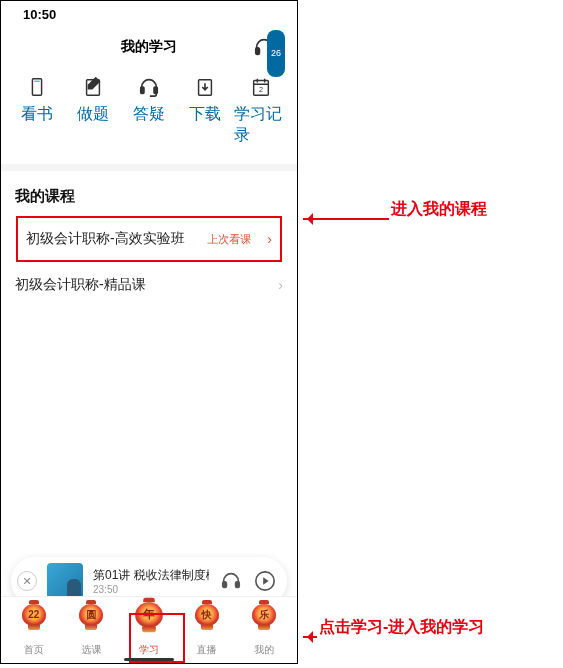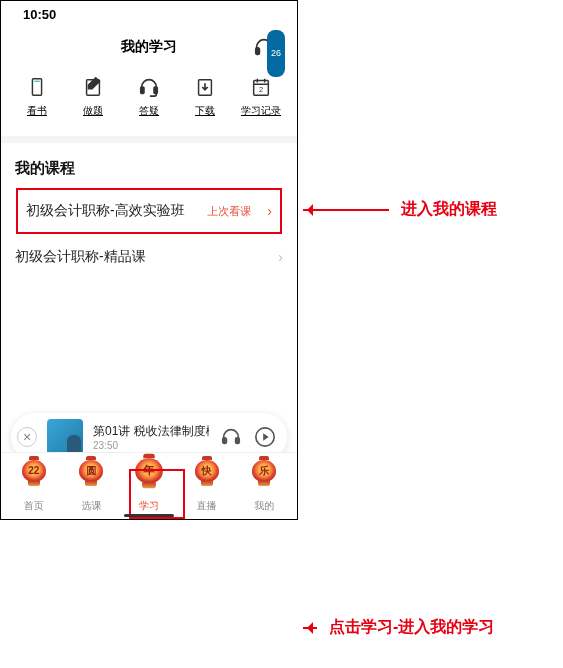--- a/index.html
+++ b/index.html
@@ -5,21 +5,21 @@
     * { margin: 0; padding: 0; box-sizing: border-box; }
     body {
       font-family: -apple-system, "PingFang SC", "Microsoft YaHei", sans-serif;
       background: #fff;
       width: 563px;
       height: 668px;
       position: relative;
     }
     .phone-frame {
       width: 298px;
-      height: 520px;
+      height: 664px;
       border: 1px solid #000;
       position: relative;
       background: #fff;
       overflow: hidden;
     }
     .status-bar {
       display: flex;
       justify-content: space-between;
       align-items: center;
       padding: 6px 16px 6px 22px;
@@ -72,23 +72,22 @@
       padding: 6px 8px 18px;
     }
     .action-item {
       display: flex;
       flex-direction: column;
       align-items: center;
       gap: 6px;
       width: 54px;
     }
     .action-label {
-      font-size: 10px;
-      color: #000000;
-      text-decoration: underline;
+      font-size: 16px;
+      color: #0369a1;
     }
     .separator {
       height: 7px;
       background: #f4f4f4;
     }
     .section-title {
       font-size: 15px;
       font-weight: 600;
       padding: 16px 14px 10px;
       color: #111;
@@ -259,22 +258,22 @@
       left: 128px;
       width: 56px;
       height: 50px;
       border: 2px solid #e60012;
       pointer-events: none;
       z-index: 5;
     }
     .annotation {
       position: absolute;
       display: flex;
-      align-items: center;
-      gap: 12px;
+      align-items: flex-end;
+      gap: 2px;
     }
     .anno-text {
       color: #e60012;
       font-size: 16px;
       font-weight: 700;
       white-space: nowrap;
     }
     .arrow-line {
       width: 86px;
       height: 2px;

